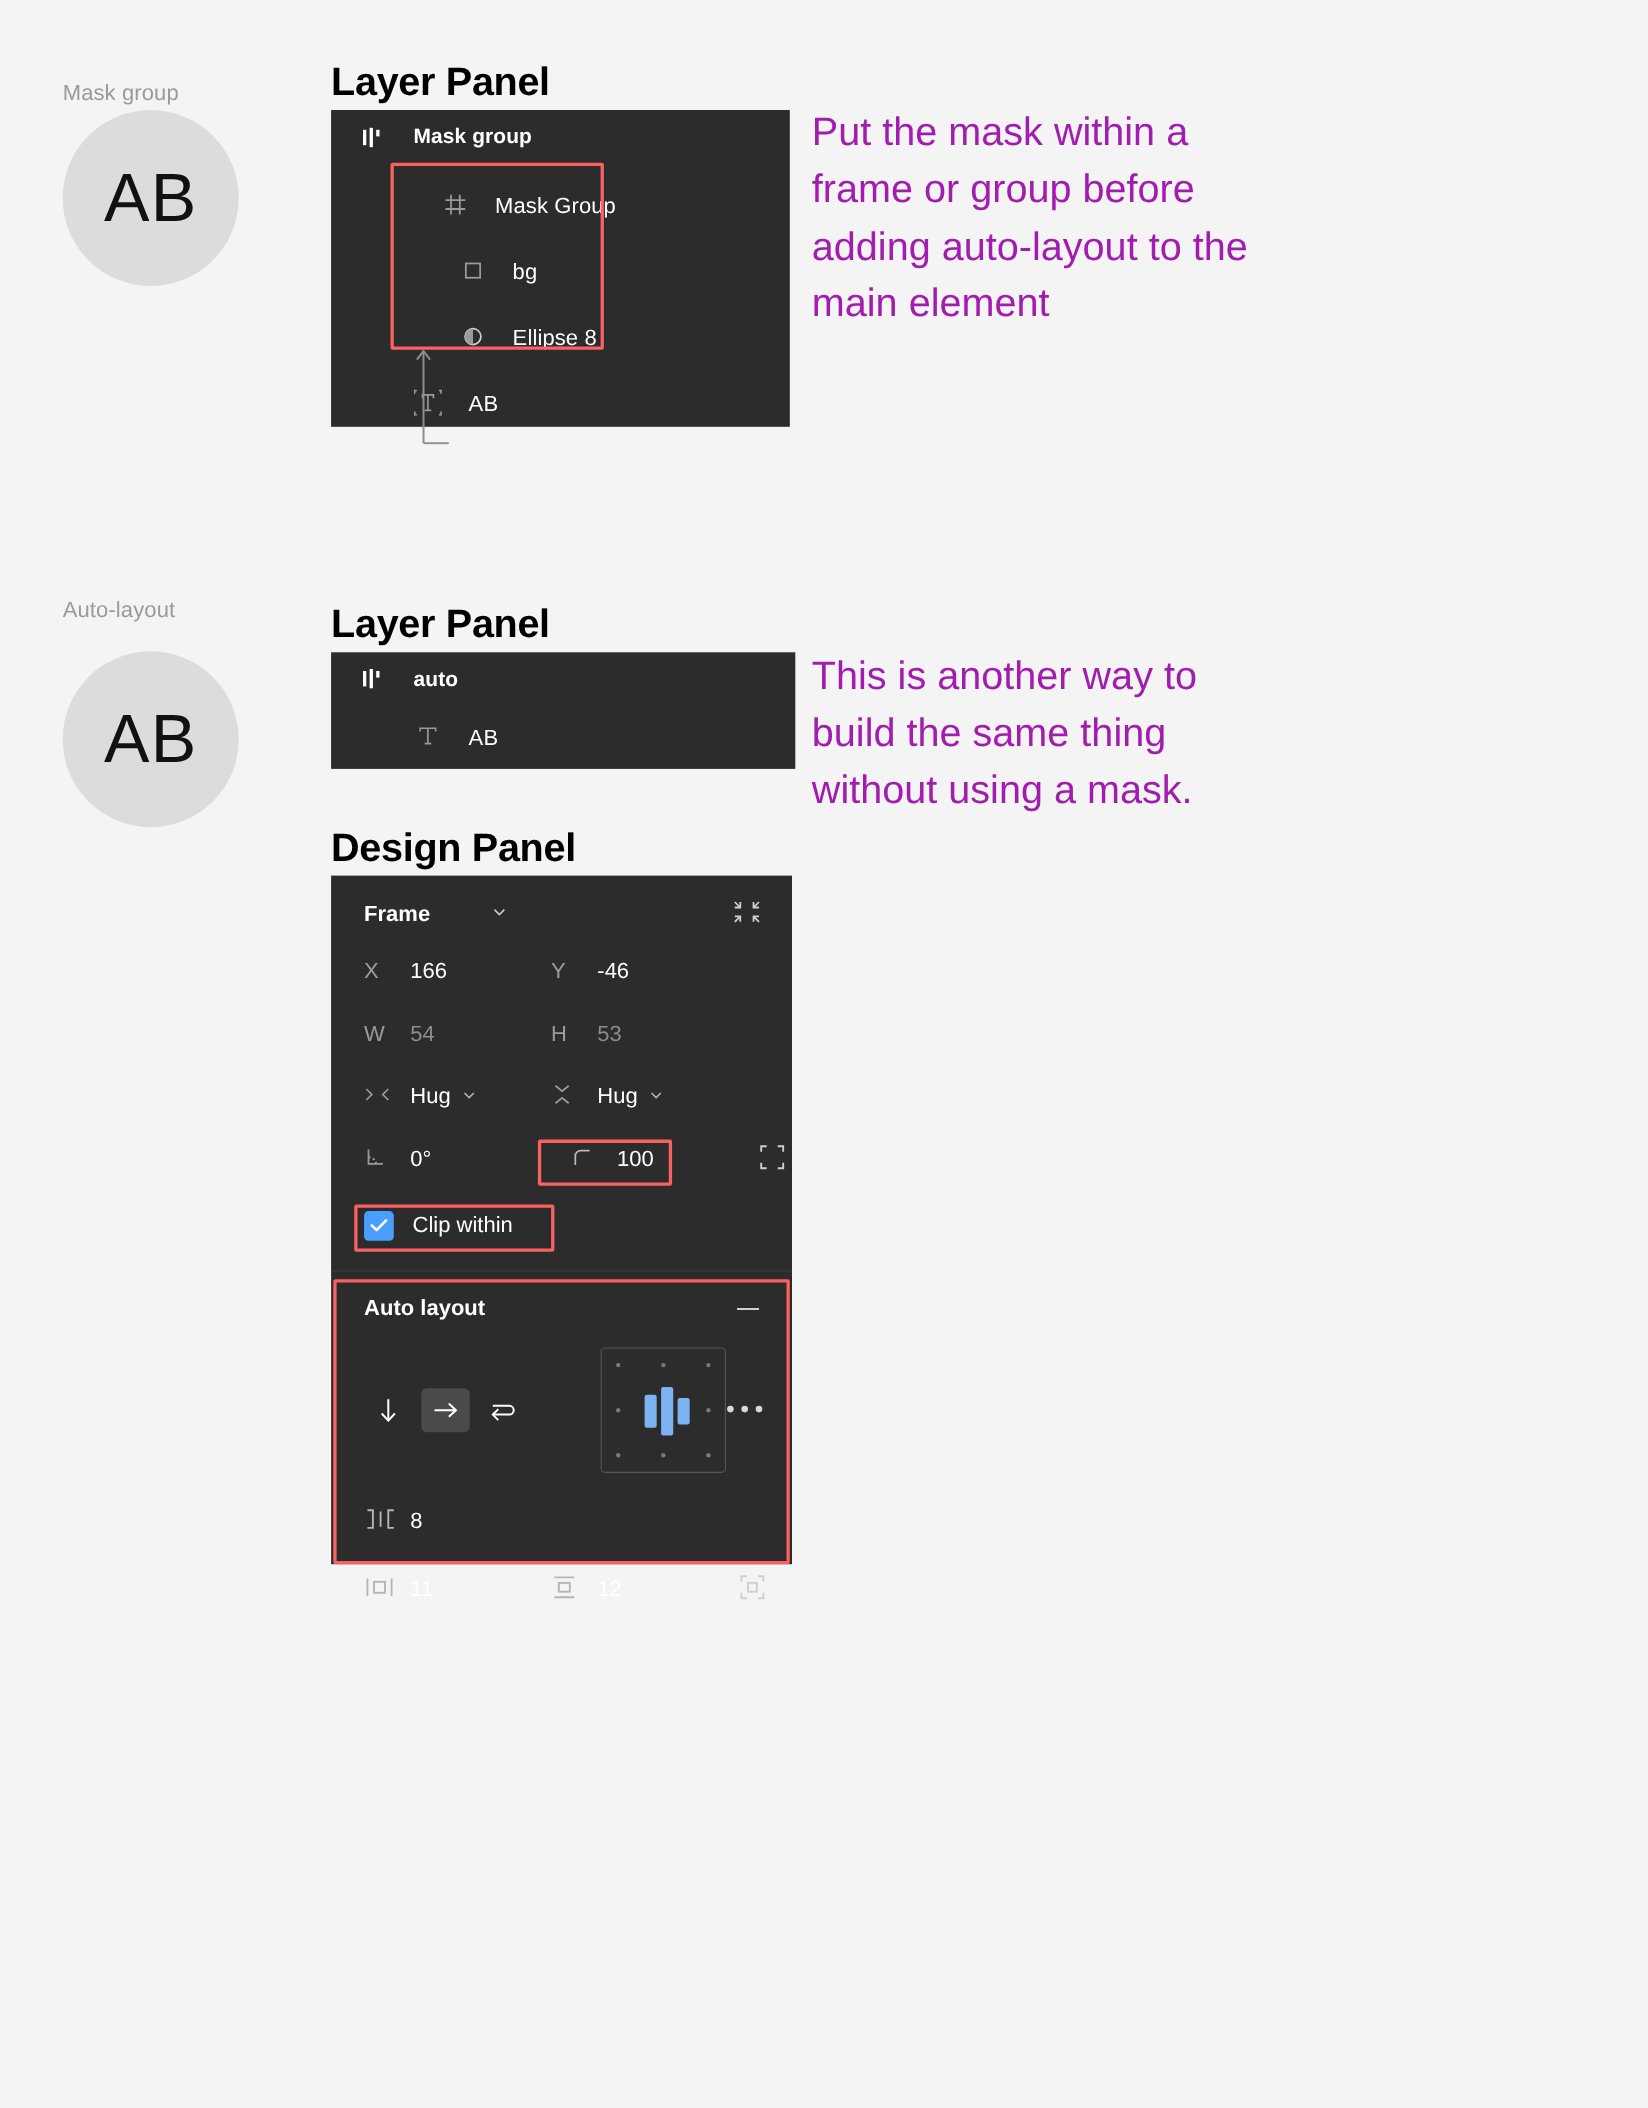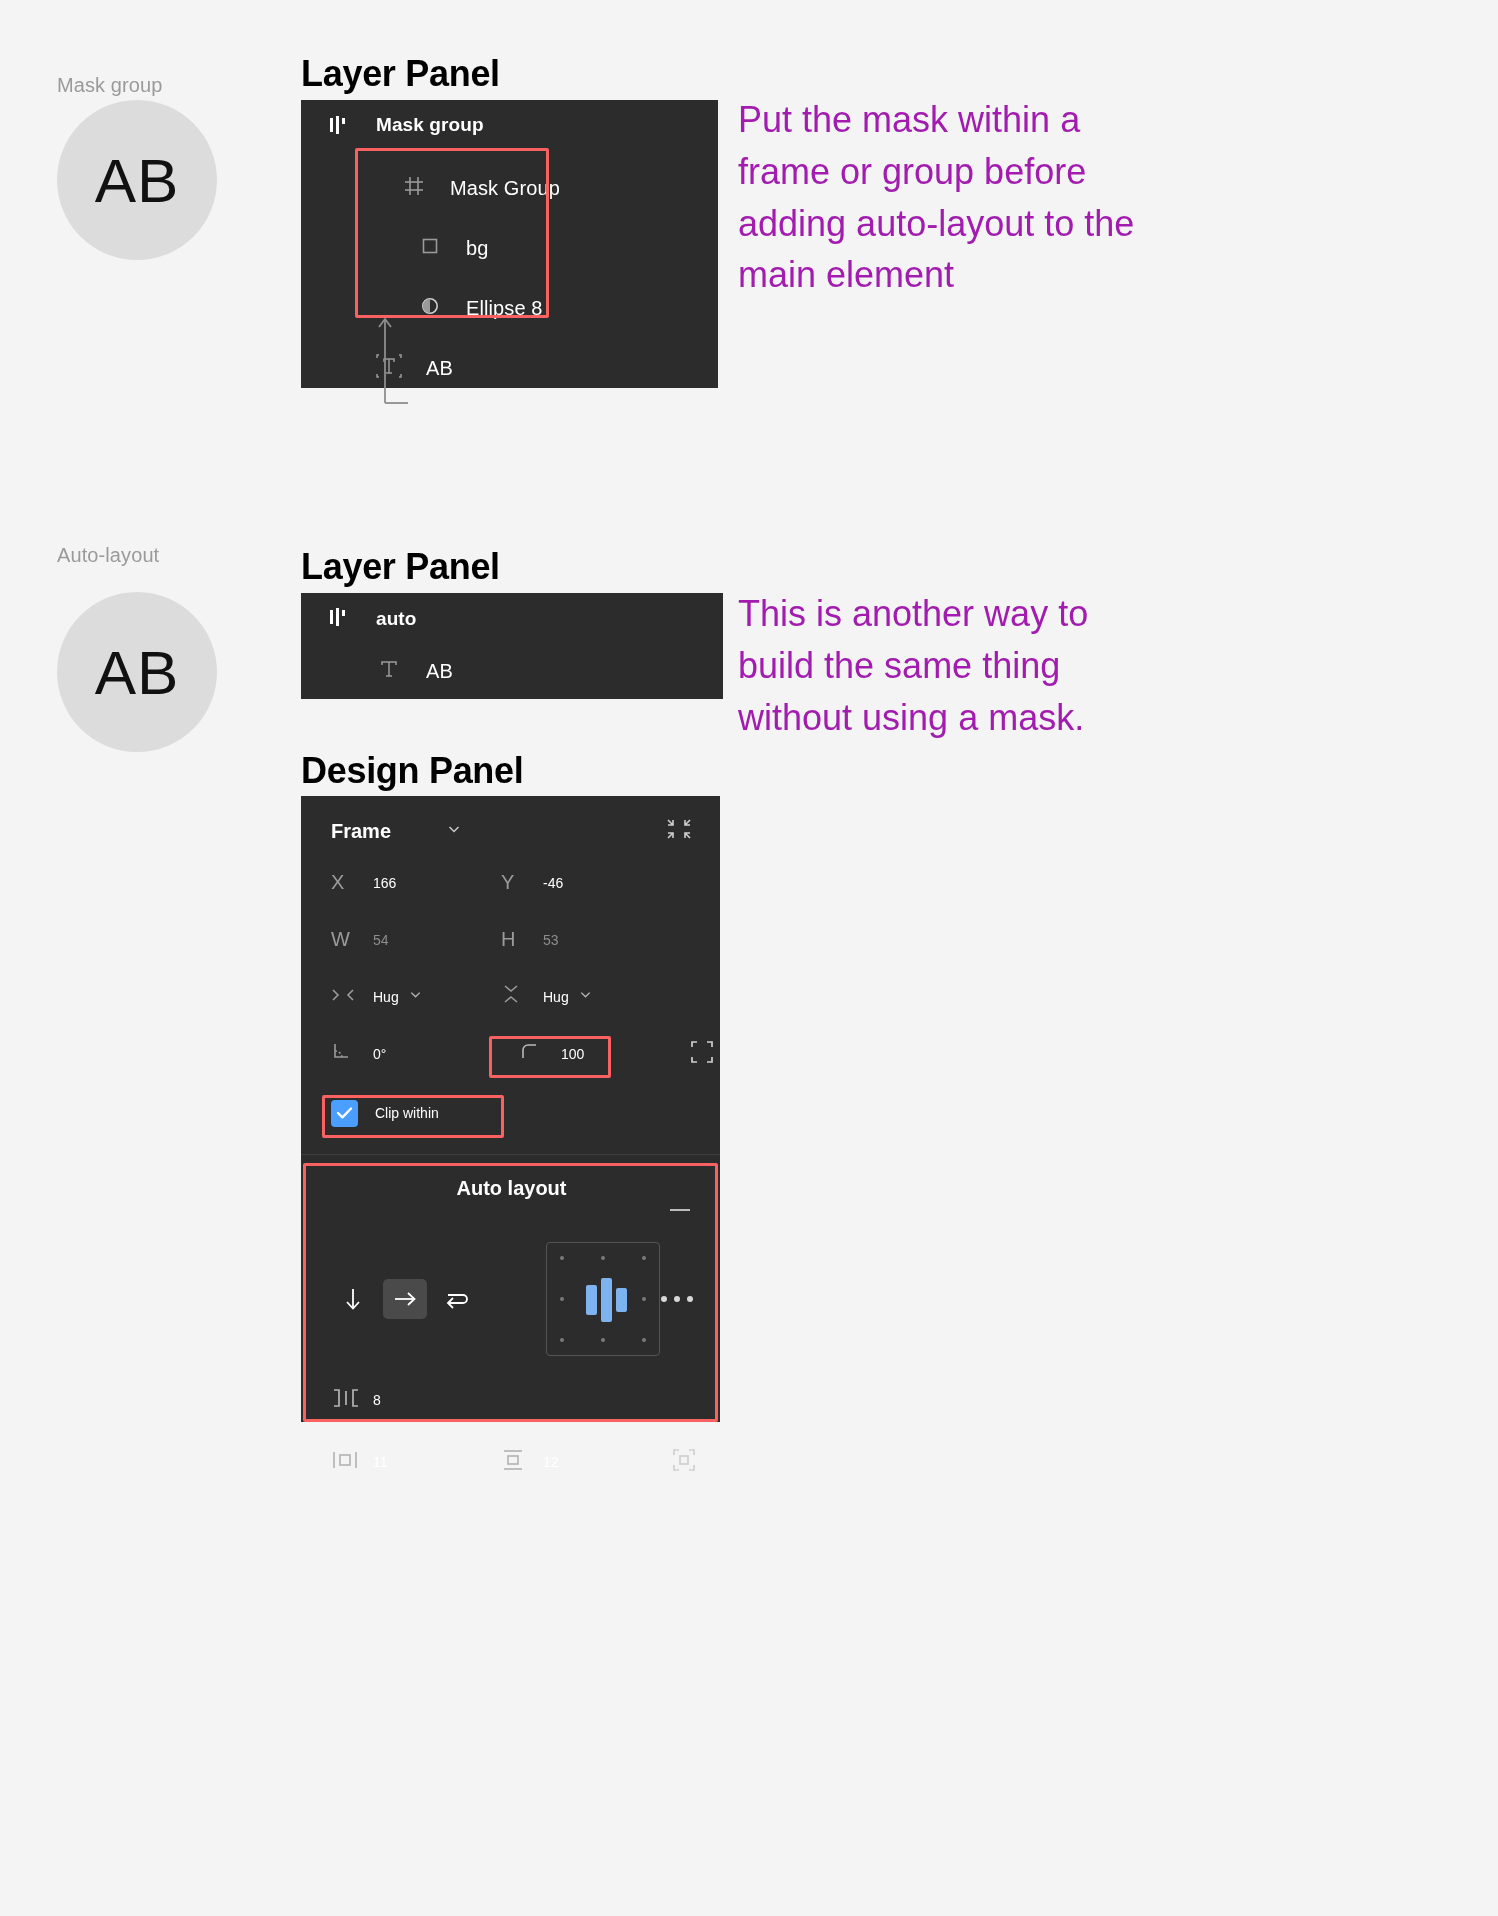--- a/index.html
+++ b/index.html
@@ -99,21 +99,21 @@
     display:flex; align-items:center;
     width:170px;
     flex:none;
   }
   .dp-key {
     width:42px; flex:none;
     color:#9b9b9b;
     font-size:20px;
   }
   .dp-val {
-    font-size:14px;
+    font-size:20px;
     color:#ffffff;
   }
   .dp-val.muted { color:#8d8d8d; }
   .divider {
     height:1px; background:#3e3e3e;
     margin:10px 0 0 0;
   }
   .al-title {
     font-size:20px; font-weight:700; color:#fff;
   }
@@ -376,21 +376,21 @@
       <svg width="17" height="14" viewBox="0 0 17 14">
         <path d="M2 7 L6.4 11.3 L15 2.5" fill="none" stroke="#fff" stroke-width="2.4" stroke-linecap="round" stroke-linejoin="round"></path>
       </svg>
     </span>
     <span class="dp-val" style="margin-left:17px;">Clip within</span>
   </div>
 
   <div class="divider"></div>
 
   <div style="padding-left:30px; padding-top:22px; position:relative;">
-    <div style="display:flex;align-items:center;padding-right:28px;flex-direction:column;">
+    <div style="display:flex;align-items:center;padding-right:28px;">
       <span class="al-title">Auto layout</span>
       <span class="ico" style="margin-left:auto;">
         <svg width="24" height="8" viewBox="0 0 24 8">
           <line x1="2" y1="4" x2="22" y2="4" stroke="#cfcfcf" stroke-width="1.8"></line>
         </svg>
       </span>
     </div>
 
     <div style="display:flex;align-items:center;margin-top:24px;padding-right:26px;">
 

